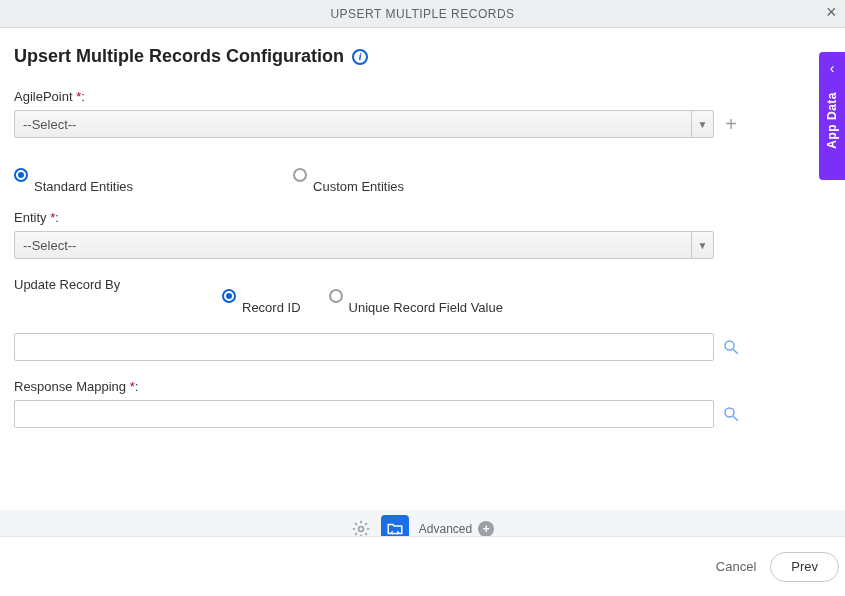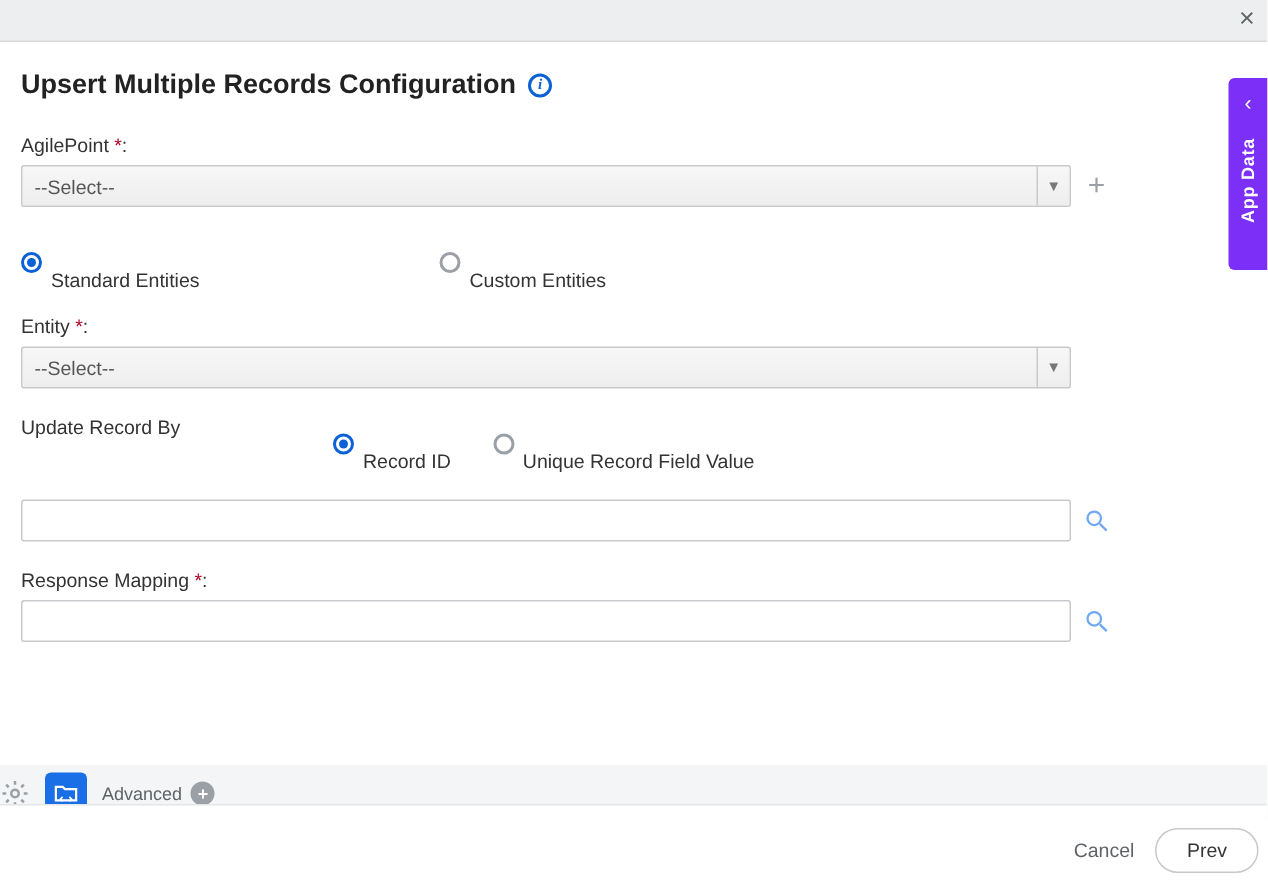--- a/index.html
+++ b/index.html
@@ -134,21 +134,21 @@
     cursor: pointer;
   }
   .toolbar {
     position: absolute;
     left: 0; right: 0;
     bottom: 48px;
     height: 38px;
     background: #f4f5f6;
     display: flex;
     align-items: center;
-    justify-content: flex-start;
+    justify-content: center;
     gap: 10px;
   }
   .gear { width:20px; height:20px; color:#9aa0a6; cursor:pointer; }
   .blue-square {
     width: 28px; height: 28px;
     background: #1a6fe6;
     border-radius: 4px;
     display: flex; align-items: center; justify-content: center;
     color: #fff;
     cursor: pointer;
@@ -216,20 +216,21 @@
     font-size: 12px;
     font-weight: 600;
     margin-top: 16px;
     letter-spacing: 0.5px;
   }
 </style>
 </head>
 <body>
 
 <div class="titlebar">
+  <span>UPSERT MULTIPLE RECORDS</span>
   <span class="close">×</span>
 </div>
 
 <div class="content">
 
   <div class="page-title-row">
     <span class="page-title">Upsert Multiple Records Configuration</span>
     <span class="info-icon">i</span>
   </div>
 

